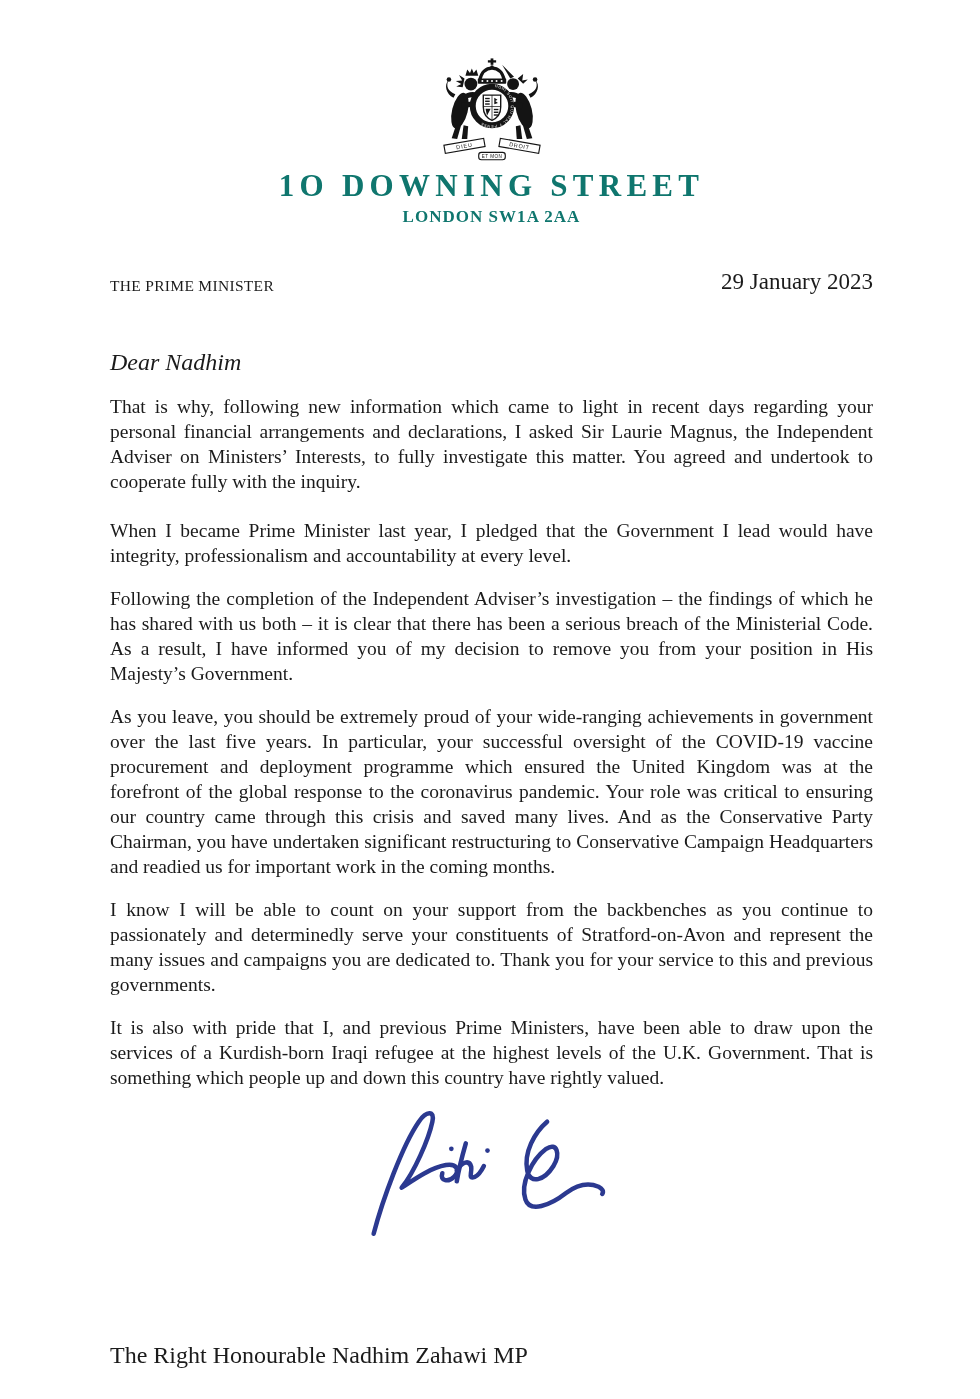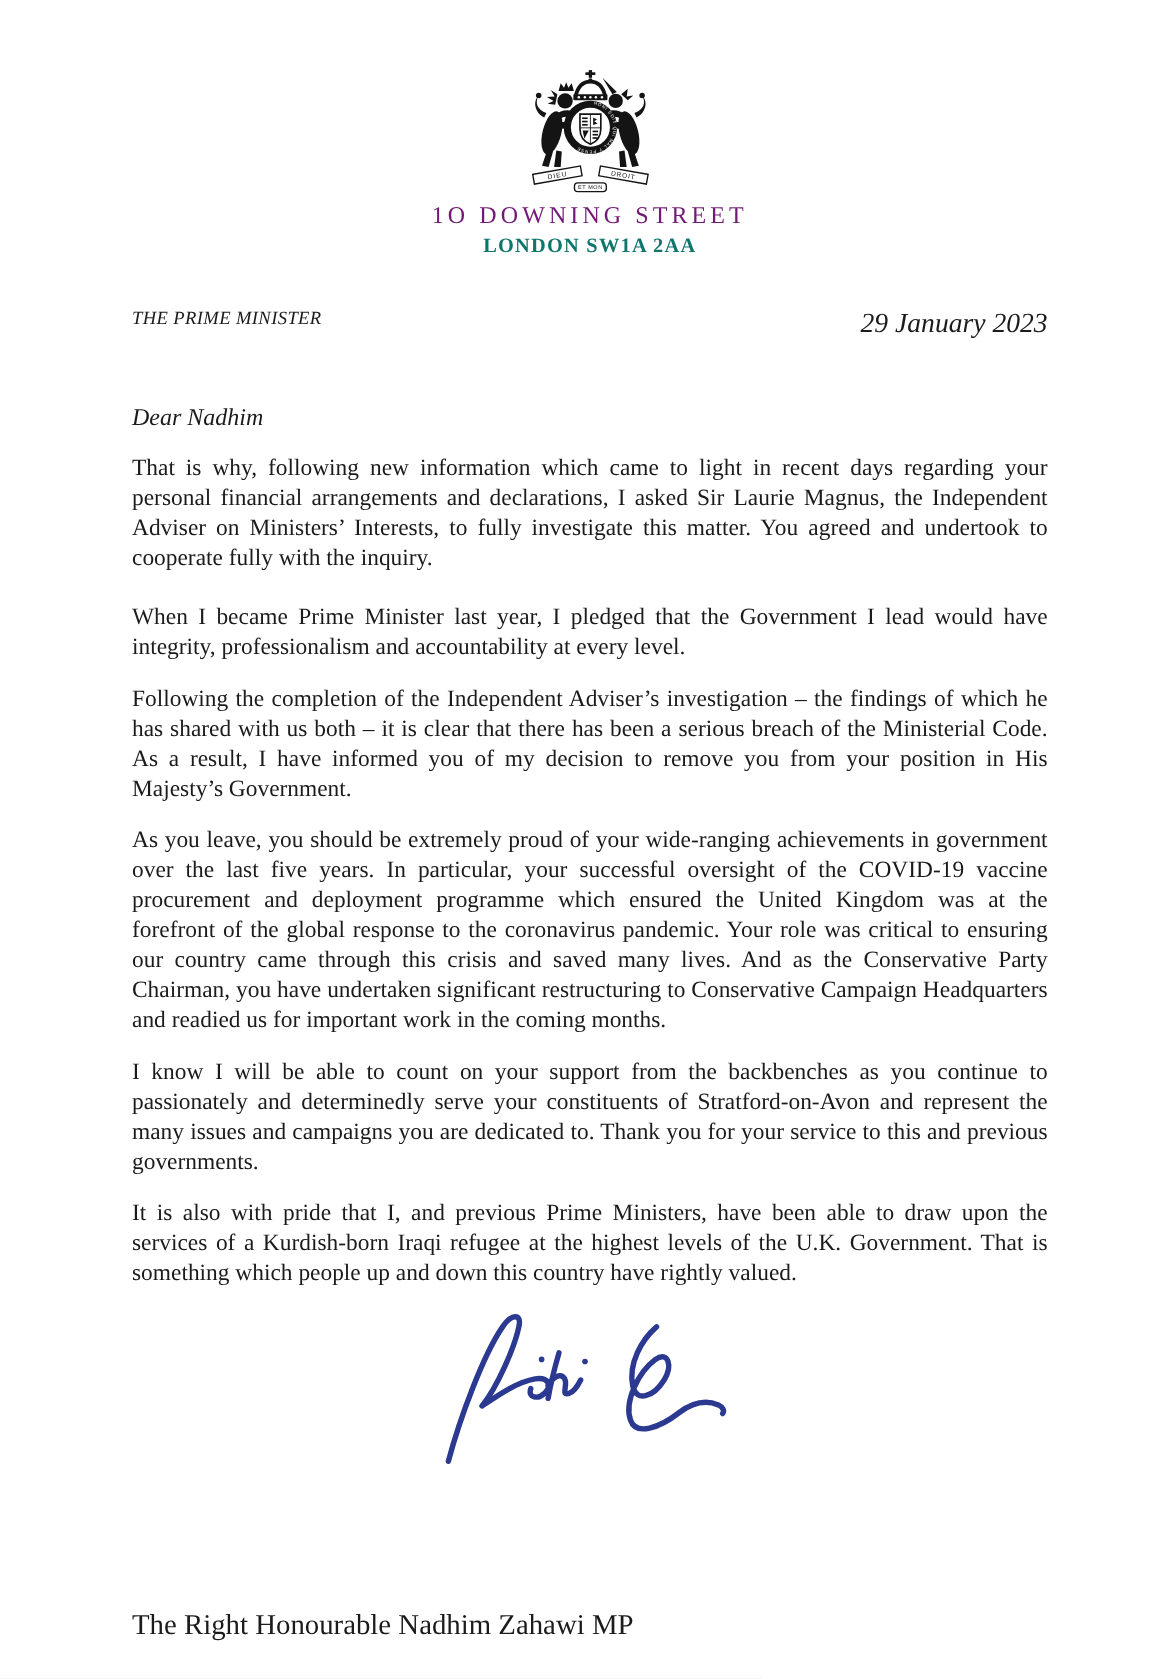--- a/index.html
+++ b/index.html
@@ -9,26 +9,26 @@
     margin:0 auto;
     background:#ffffff;
     overflow:hidden;
     font-family:"Liberation Serif","DejaVu Serif",serif;
     color:#1b1b1b;
     box-sizing:border-box;
   }
   .content{box-sizing:border-box;width:100%;height:100%;padding:52px 107px 0 110px;}
   .letterhead{text-align:center;}
   .crest{display:inline-block;}
-  .street{font-size:20px;font-weight:normal;letter-spacing:0.17em;margin-top:2px;color:#701a75;}
+  .street{font-size:31px;font-weight:bold;letter-spacing:0.17em;margin-top:2px;color:#0f766e;}
   .city{font-size:17px;font-weight:bold;letter-spacing:0.06em;margin-top:3px;color:#0f766e;}
-  .meta-row{display:flex;justify-content:space-between;align-items:flex-start;margin-top:42px;font-style:italic;}
+  .meta-row{display:flex;justify-content:space-between;align-items:flex-end;margin-top:42px;}
   .sender{font-size:15.5px;letter-spacing:0.02em;}
   .date{font-size:23px;margin-left:46px;}
-  .salutation{font-style:italic;font-size:20px;margin-top:54px;}
+  .salutation{font-style:italic;font-size:24px;margin-top:54px;}
   .para{font-size:19.5px;line-height:25px;text-align:justify;margin:18px 0 0 0;}
   .para.first{margin-top:24px;}
   .valediction{text-align:center;font-size:20px;margin-top:10px;}
   .sig-wrap{text-align:center;margin-top:8px;}
   .footer-line{position:absolute;left:110px;bottom:30px;font-size:24px;}
   .garter-text{font-family:"Liberation Sans","DejaVu Sans",sans-serif;}
 </style>
 </head>
 <body>
 

